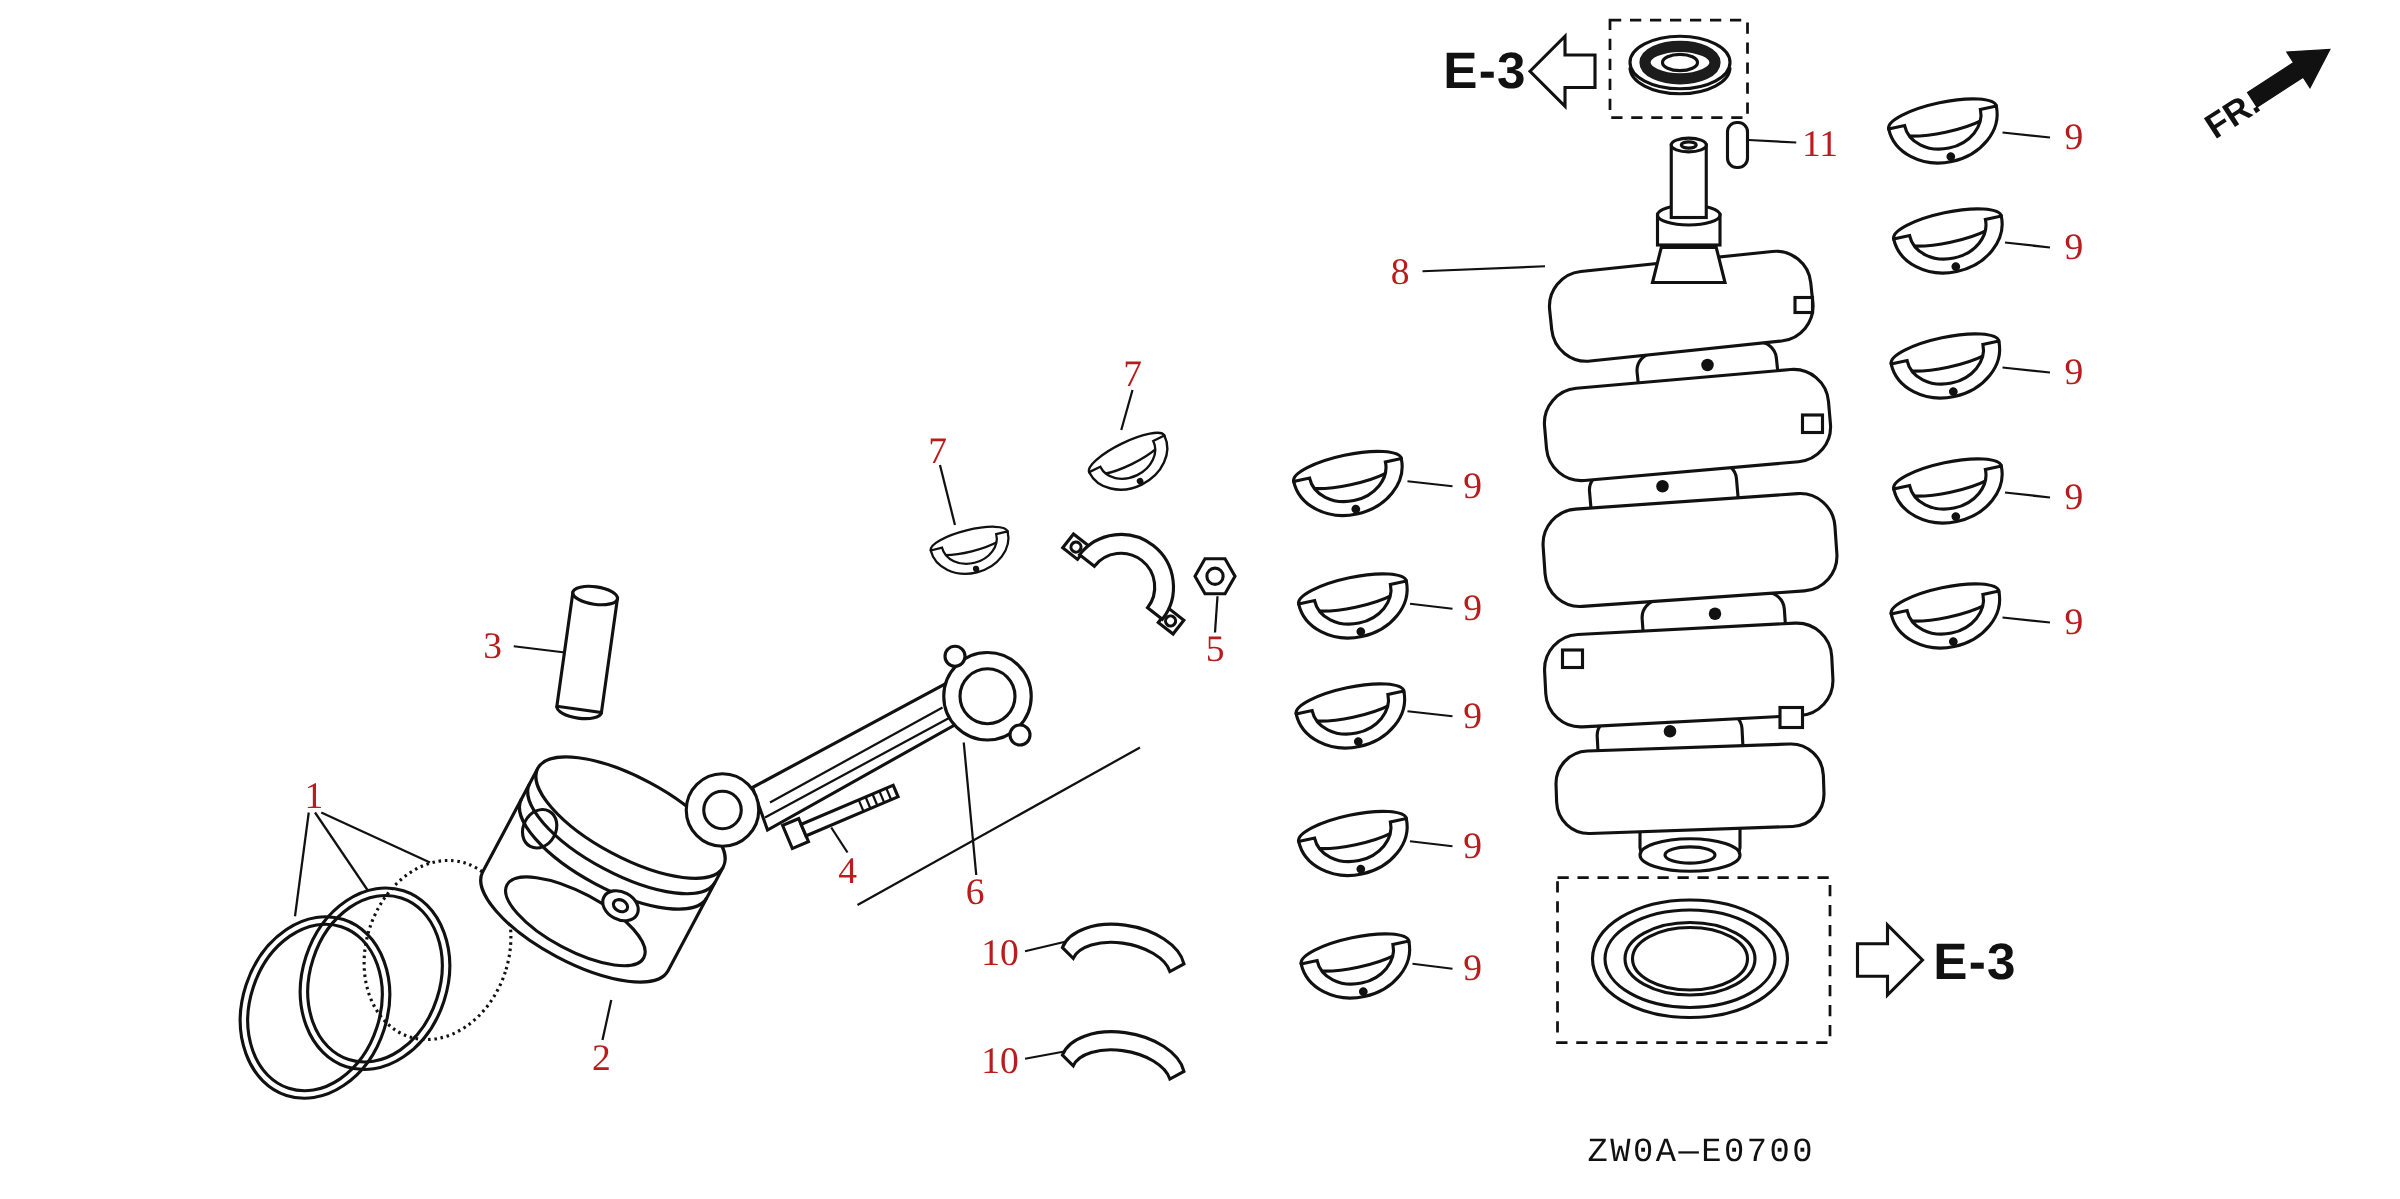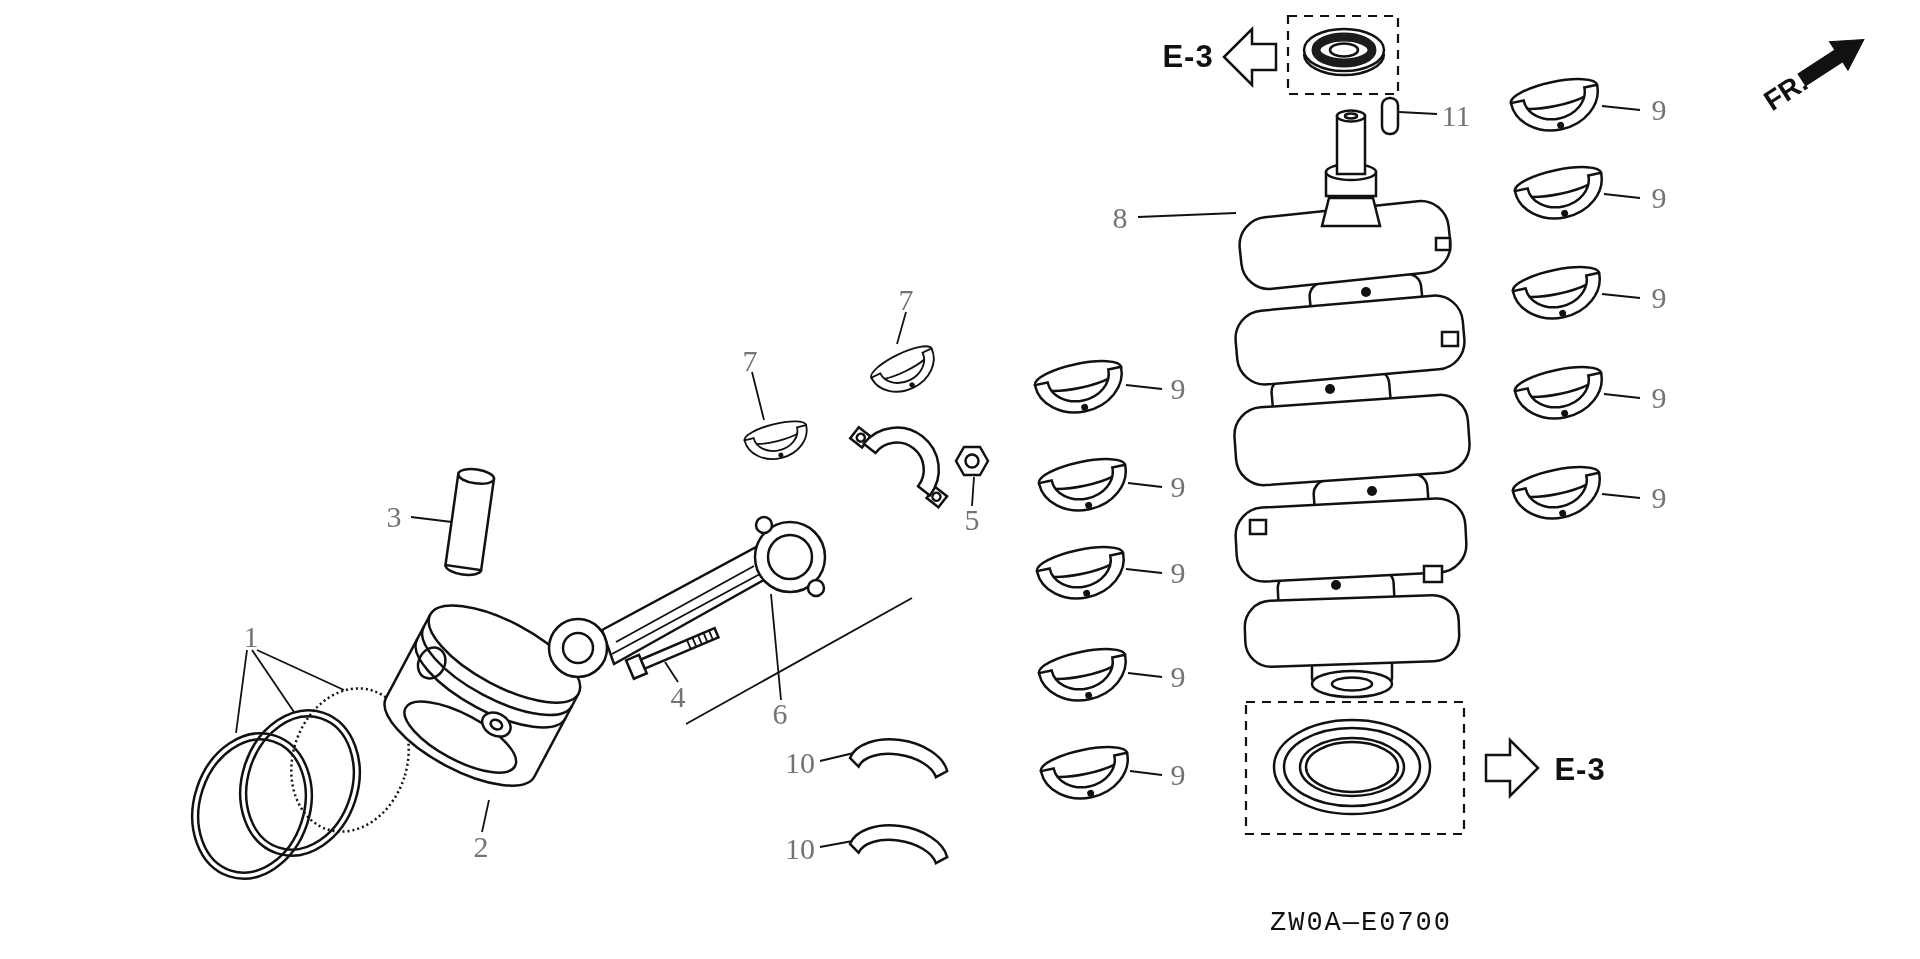--- a/index.html
+++ b/index.html
@@ -12,26 +12,26 @@
     overflow: hidden;
     font-family: "Liberation Serif", serif;
     color: #111111;
   }
   .art { position: absolute; left: 0; top: 0; }
   .callout {
     position: absolute;
     transform: translate(-50%, -50%);
     font-size: 30px;
     line-height: 1;
-    color: #737373;
+    color: #b91c1c;
   }
   .ref-label {
     position: absolute;
     transform: translate(-50%, -50%);
-    font-size: 31px;
+    font-size: 41px;
     font-weight: 700;
     letter-spacing: 1px;
     font-family: "Liberation Sans", sans-serif;
   }
   .fr-label {
     position: absolute;
     transform: translate(-50%, -50%) rotate(-33deg);
     font-size: 28px;
     font-weight: 700;
     font-family: "Liberation Sans", sans-serif;

